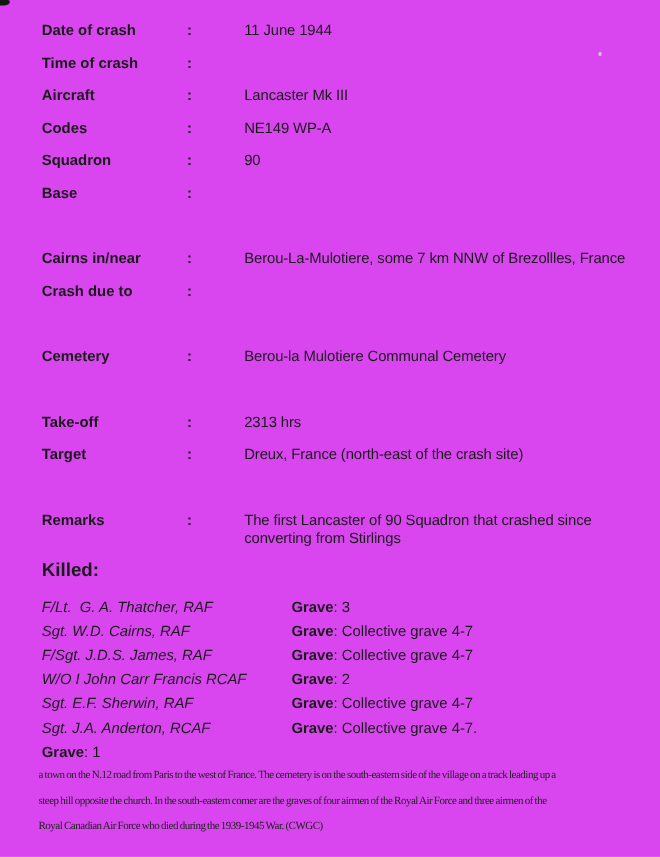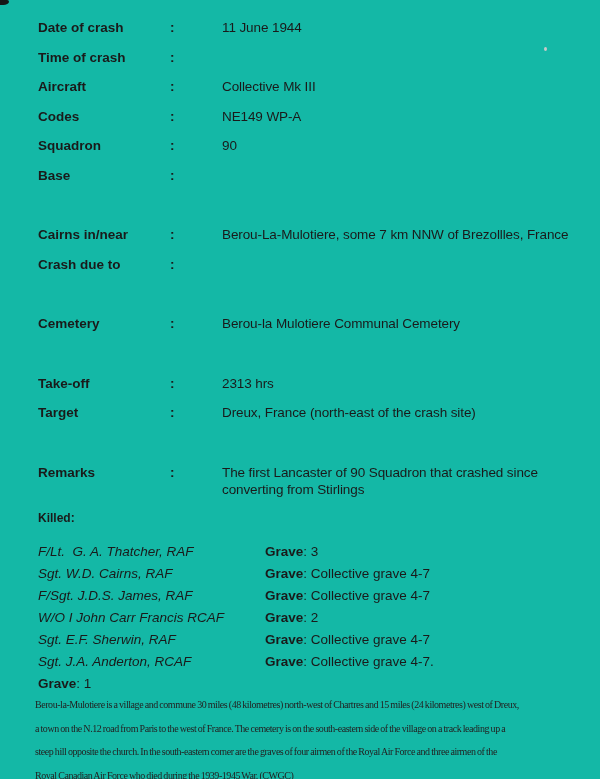--- a/index.html
+++ b/index.html
@@ -10,21 +10,21 @@
     width: 600px; height: 779px;
     overflow: hidden;
     font-family: "Liberation Sans", sans-serif;
     color: #1a1a1a;
   }
   .page {
     position: relative;
     box-sizing: border-box;
     width: 600px; height: 779px;
     padding: 19px 14px 0 38px;
-    background: #14b8a6;
+    background: #d946ef;
   }
   
   .corner-mark {
     position: absolute; left: 0; top: 0;
     width: 9px; height: 5px;
     background: #161616;
     border-radius: 0 2px 70% 0;
   }
   .speck {
     position: absolute; left: 544px; top: 47px;
@@ -47,21 +47,21 @@
   .detail-value {
     width: 376px;
     letter-spacing: -0.1px;
     white-space: nowrap;
   }
   #detail-sections .detail-section:nth-child(5) .detail-value {
     white-space: normal; 
   }
   
   .killed-heading {
-    font-size: 12px; font-weight: bold;
+    font-size: 17px; font-weight: bold;
     line-height: 17px;
     margin: 0;
   }
   .killed-list { margin-top: 16px; }
   .killed-row {
     display: flex;
     font-size: 13.5px;
     line-height: 17px;
     margin-bottom: 5px;
   }
@@ -96,21 +96,21 @@
     <span class="detail-value">11 June 1944</span>
   </div>
         <div class="detail-row">
     <span class="detail-label">Time of crash</span>
     <span class="detail-colon">:</span>
     <span class="detail-value"></span>
   </div>
         <div class="detail-row">
     <span class="detail-label">Aircraft</span>
     <span class="detail-colon">:</span>
-    <span class="detail-value">Collective Mk III</span>
+    <span class="detail-value">Lancaster Mk III</span>
   </div>
         <div class="detail-row">
     <span class="detail-label">Codes</span>
     <span class="detail-colon">:</span>
     <span class="detail-value">NE149 WP-A</span>
   </div>
         <div class="detail-row">
     <span class="detail-label">Squadron</span>
     <span class="detail-colon">:</span>
     <span class="detail-value">90</span>
@@ -185,18 +185,17 @@
       <div class="killed-row">
     <span class="kname">Sgt. J.A. Anderton, RCAF</span>
     <span class="kgrave"><span class="glabel">Grave</span><span class="gvalue">: Collective grave 4-7.</span></span>
   </div>
       <div class="killed-row">
     <span class="kgrave"><span class="glabel">Grave</span><span class="gvalue">: 1</span></span>
   </div>
     </div>
 
   <div id="footer" class="footer">
-      <div class="footer-line">Berou-la-Mulotiere is a village and commune 30 miles (48 kilometres) north-west of Chartres and 15 miles (24 kilometres) west of Dreux,</div>
       <div class="footer-line">a town on the N.12 road from Paris to the west of France. The cemetery is on the south-eastern side of the village on a track leading up a</div>
       <div class="footer-line">steep hill opposite the church. In the south-eastern corner are the graves of four airmen of the Royal Air Force and three airmen of the</div>
       <div class="footer-line">Royal Canadian Air Force who died during the 1939-1945 War. (CWGC)</div>
     </div>
 </div>
 
 </body></html>

